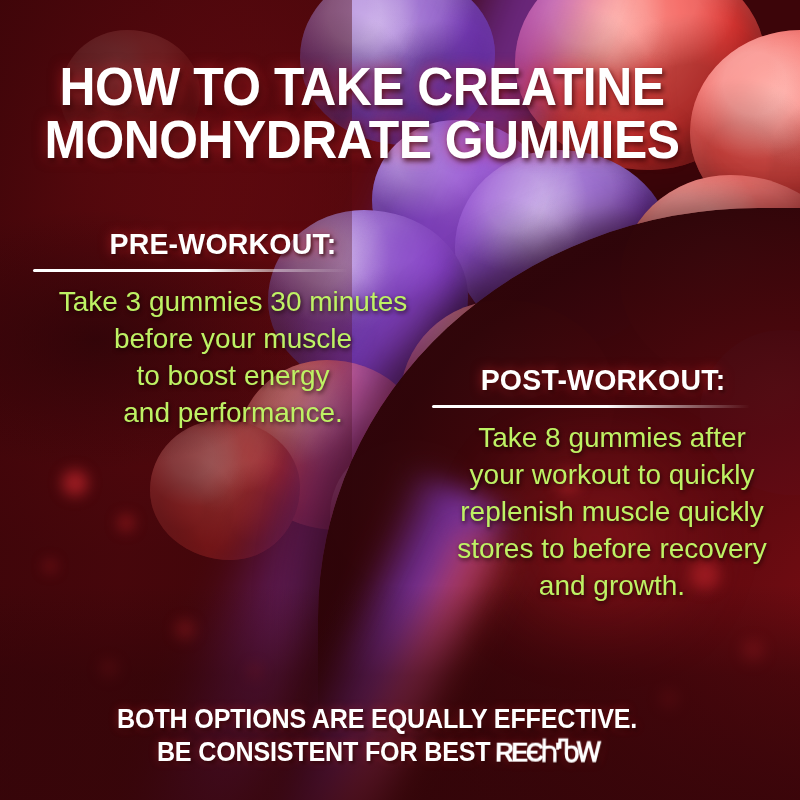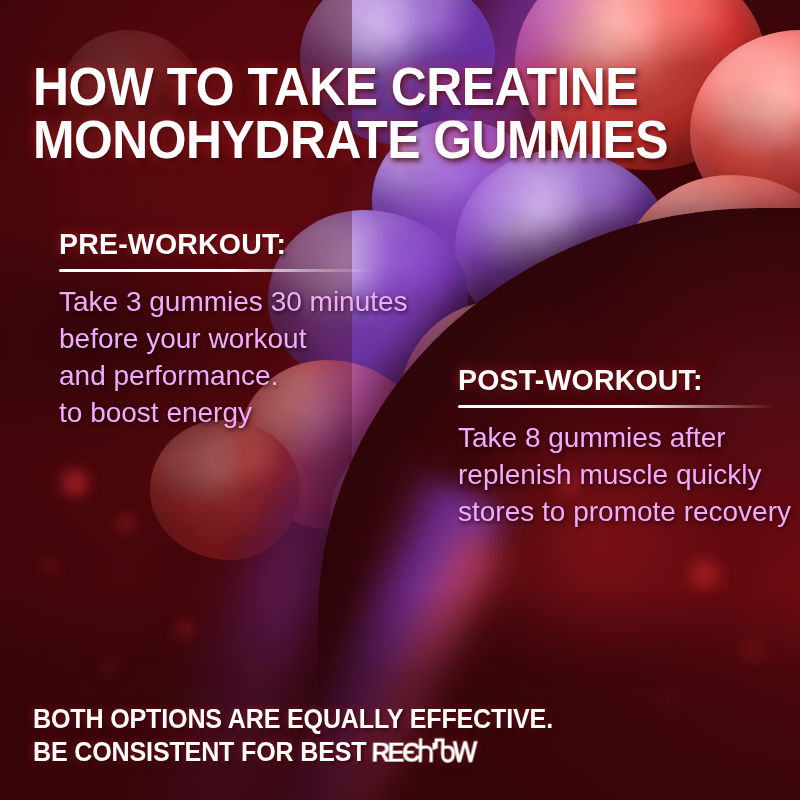--- a/index.html
+++ b/index.html
@@ -4,20 +4,21 @@
 <style>
   html,body{margin:0;padding:0;background:#000;}
   *{box-sizing:border-box;}
 
   .poster{
     position:relative;
     width:800px;height:800px;
     overflow:hidden;
     background:#3d0509;
     font-family:"Liberation Sans", sans-serif;
+    text-align:center;
   }
 
   
   .bg-base{
     position:absolute;inset:0;
     background:
       radial-gradient(ellipse 420px 380px at 10% 22%, #9c1116 0%, #6d0a10 45%, #3c0509 100%),
       linear-gradient(135deg,#7d0d12 0%,#4a070c 55%,#2b0407 100%);
   }
   .bg-dark-left{
@@ -127,21 +128,21 @@
     font-size:53px;line-height:53px;
     font-weight:700;
     letter-spacing:-0.5px;
     transform:scaleX(.94);transform-origin:left top;
     text-shadow:
        0 0 14px rgba(220,40,46,.55),
        2px 3px 5px rgba(28,2,4,.75);
   }
   .headline .l2{display:block;}
 
-  .section{position:absolute;margin-left:26px;}
+  .section{position:absolute;}
   .sec-pre{left:33px;top:228px;width:400px;}
   .sec-post{left:432px;top:364px;width:360px;}
 
   .sec-title{
     color:#fff;
     font-size:30px;line-height:32px;
     font-weight:700;
     letter-spacing:.2px;
     transform:scaleX(.95);transform-origin:left top;
     text-shadow:
@@ -150,21 +151,21 @@
   }
   .rule{
     height:3px;margin-top:9px;margin-bottom:11px;
     background:linear-gradient(90deg,#ffffff 0%,#ffffff 55%,rgba(255,255,255,.45) 78%,rgba(255,255,255,0) 100%);
     border-radius:2px;
   }
   .sec-pre .rule{width:315px;}
   .sec-post .rule{width:318px;}
 
   .sec-body{
-    color:#f0abfc;
+    color:#bef264;
     font-size:28px;line-height:37px;
     font-weight:400;
     text-shadow:1px 2px 4px rgba(22,2,4,.80);
   }
   .sec-body span{display:block;}
 
   .footer{
     position:absolute;left:33px;top:703px;width:740px;
     color:#fff;
     font-size:27px;line-height:33px;
@@ -231,33 +232,35 @@
   <h1 class="headline">
     <span class="l1">HOW TO TAKE CREATINE</span>
     <span class="l2">MONOHYDRATE GUMMIES</span>
   </h1>
 
   <div class="section sec-pre">
     <div class="sec-title">PRE-WORKOUT:</div>
     <div class="rule"></div>
     <div class="sec-body">
       <span>Take 3 gummies 30 minutes</span>
-      <span>before your workout</span>
+      <span>before your muscle</span>
+      <span>to boost energy</span>
       <span>and performance.</span>
-      <span>to boost energy</span>
     </div>
   </div>
 
   <div class="section sec-post">
     <div class="sec-title">POST-WORKOUT:</div>
     <div class="rule"></div>
     <div class="sec-body">
       <span>Take 8 gummies after</span>
+      <span>your workout to quickly</span>
       <span>replenish muscle quickly</span>
-      <span>stores to promote recovery</span>
+      <span>stores to before recovery</span>
+      <span>and growth.</span>
     </div>
   </div>
 
   <div class="footer">
     <span>BOTH OPTIONS ARE EQUALLY EFFECTIVE.</span>
     <span><em style="font-style:normal">BE CONSISTENT FOR BEST </em><em class="glitch" style="font-style:normal">REЄႹ'ႪᎳ</em></span>
   </div>
 
 </div>
 

